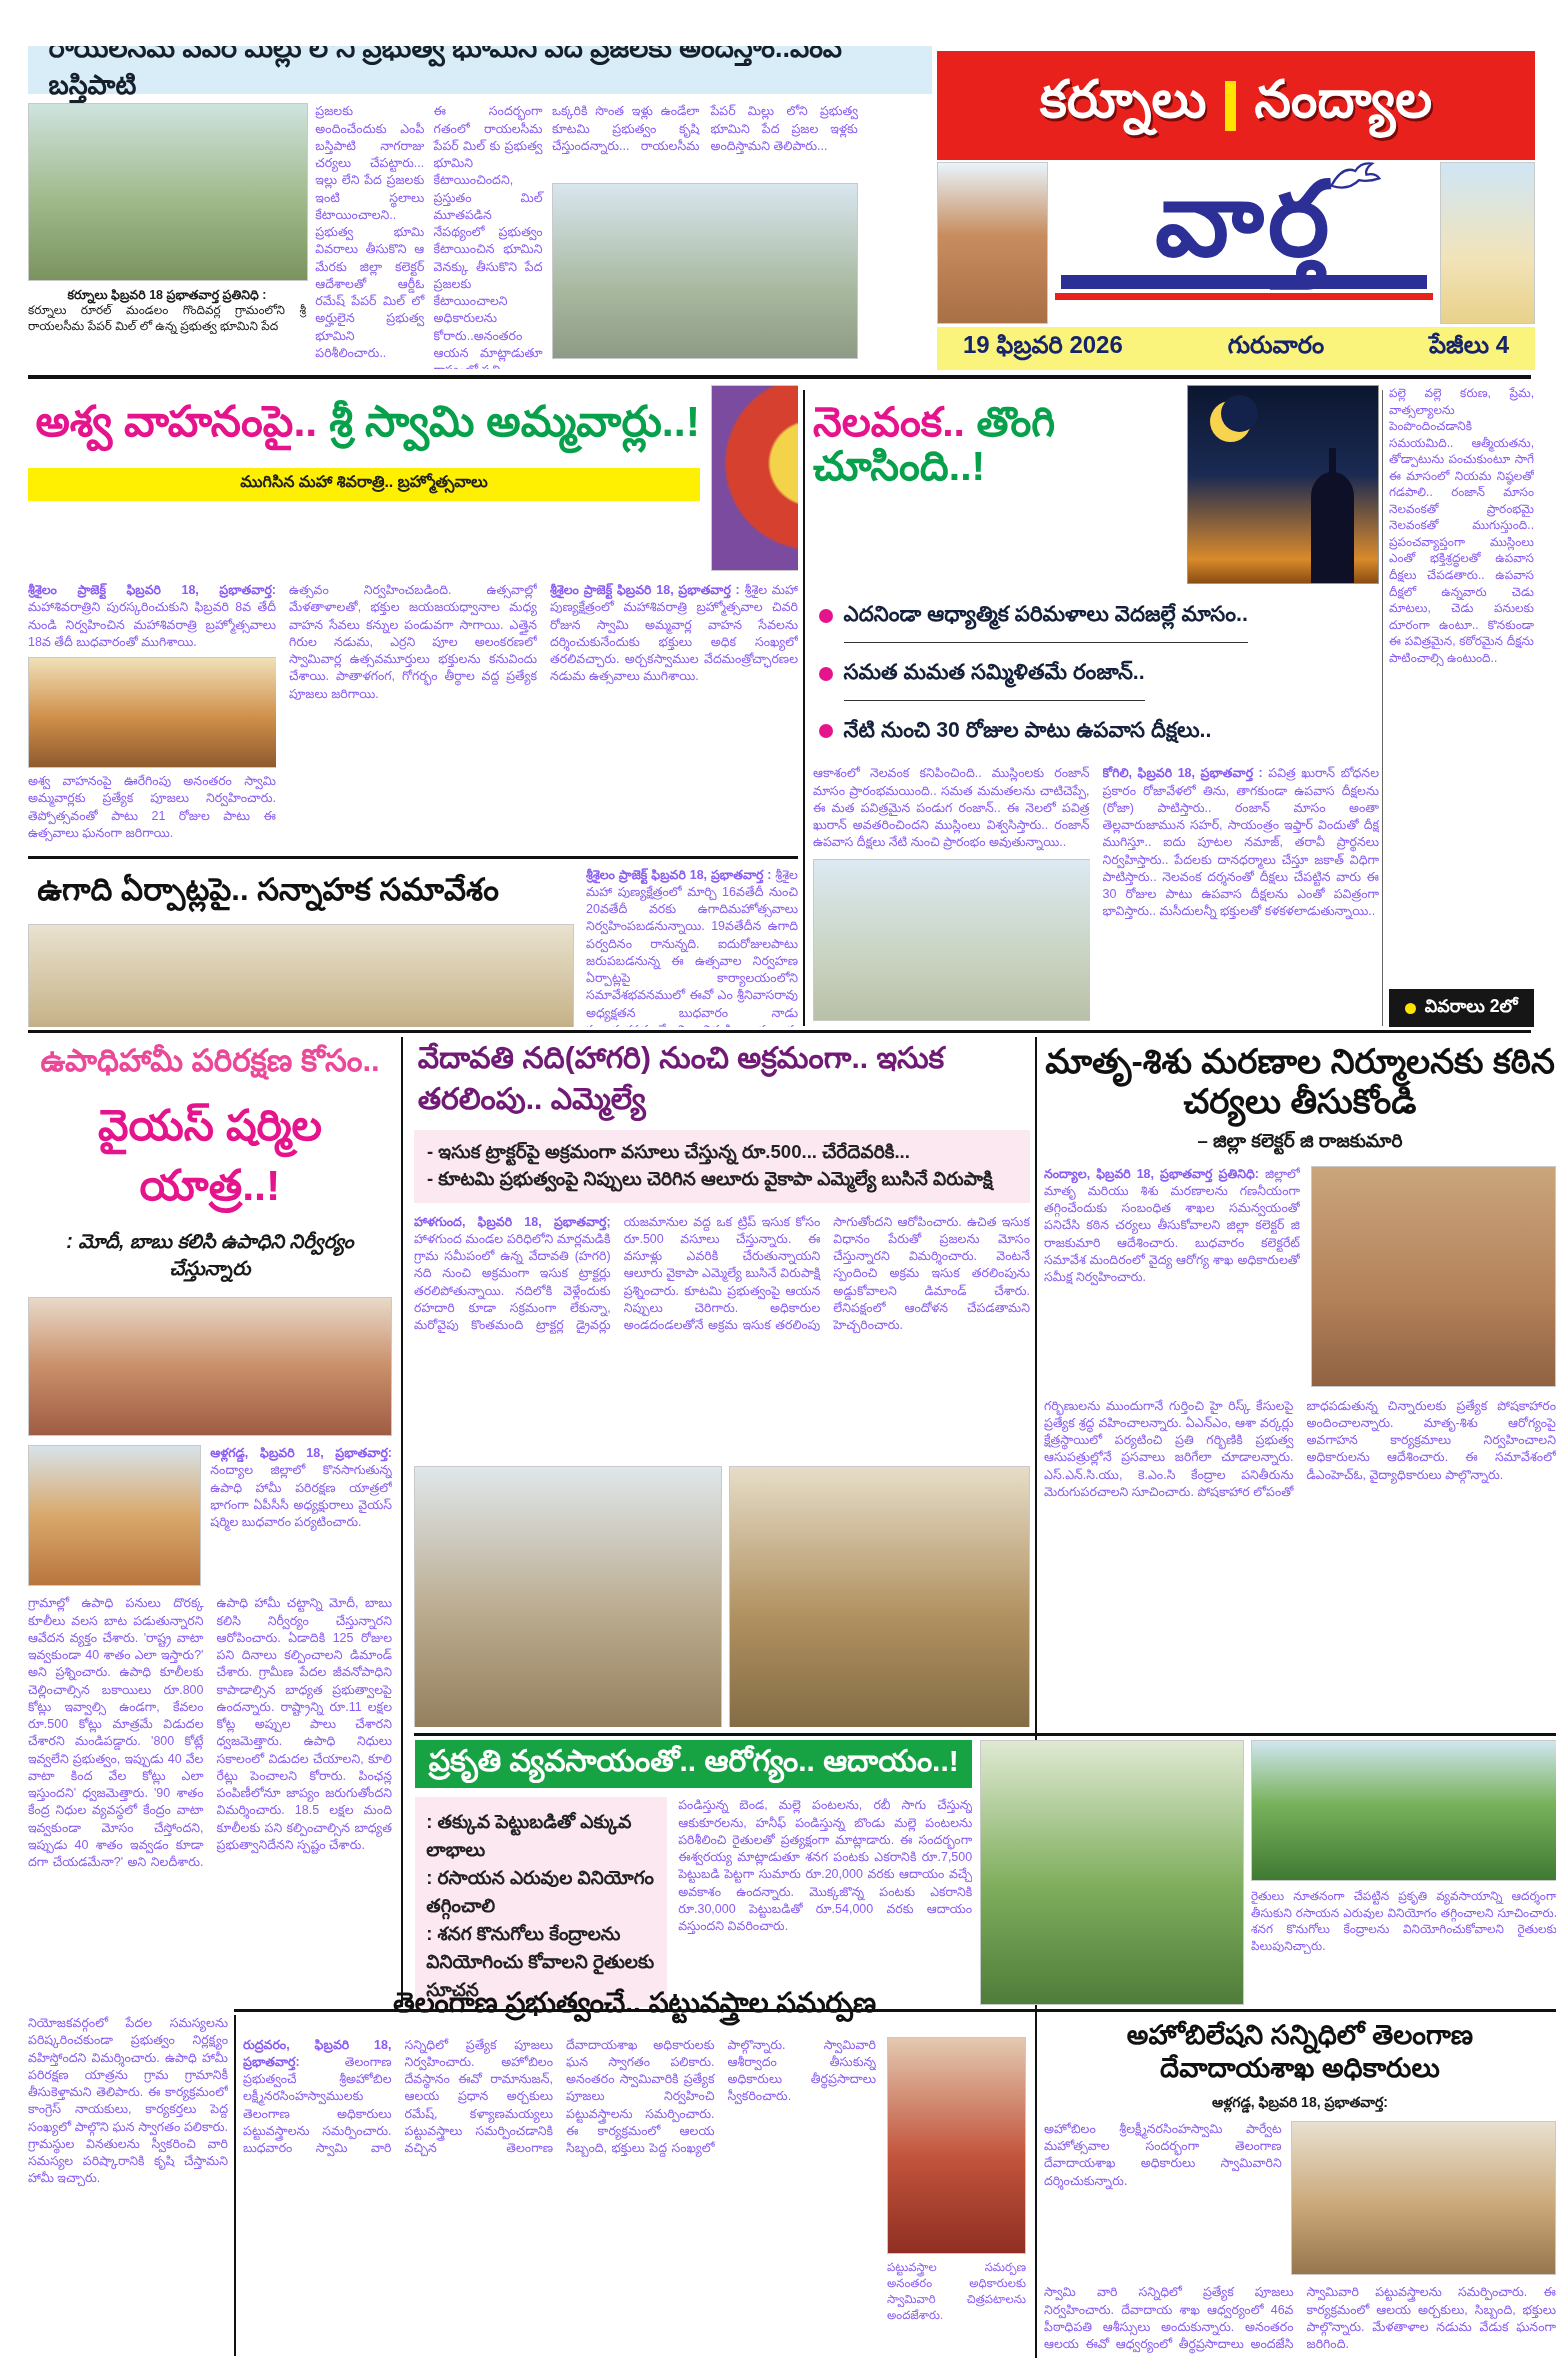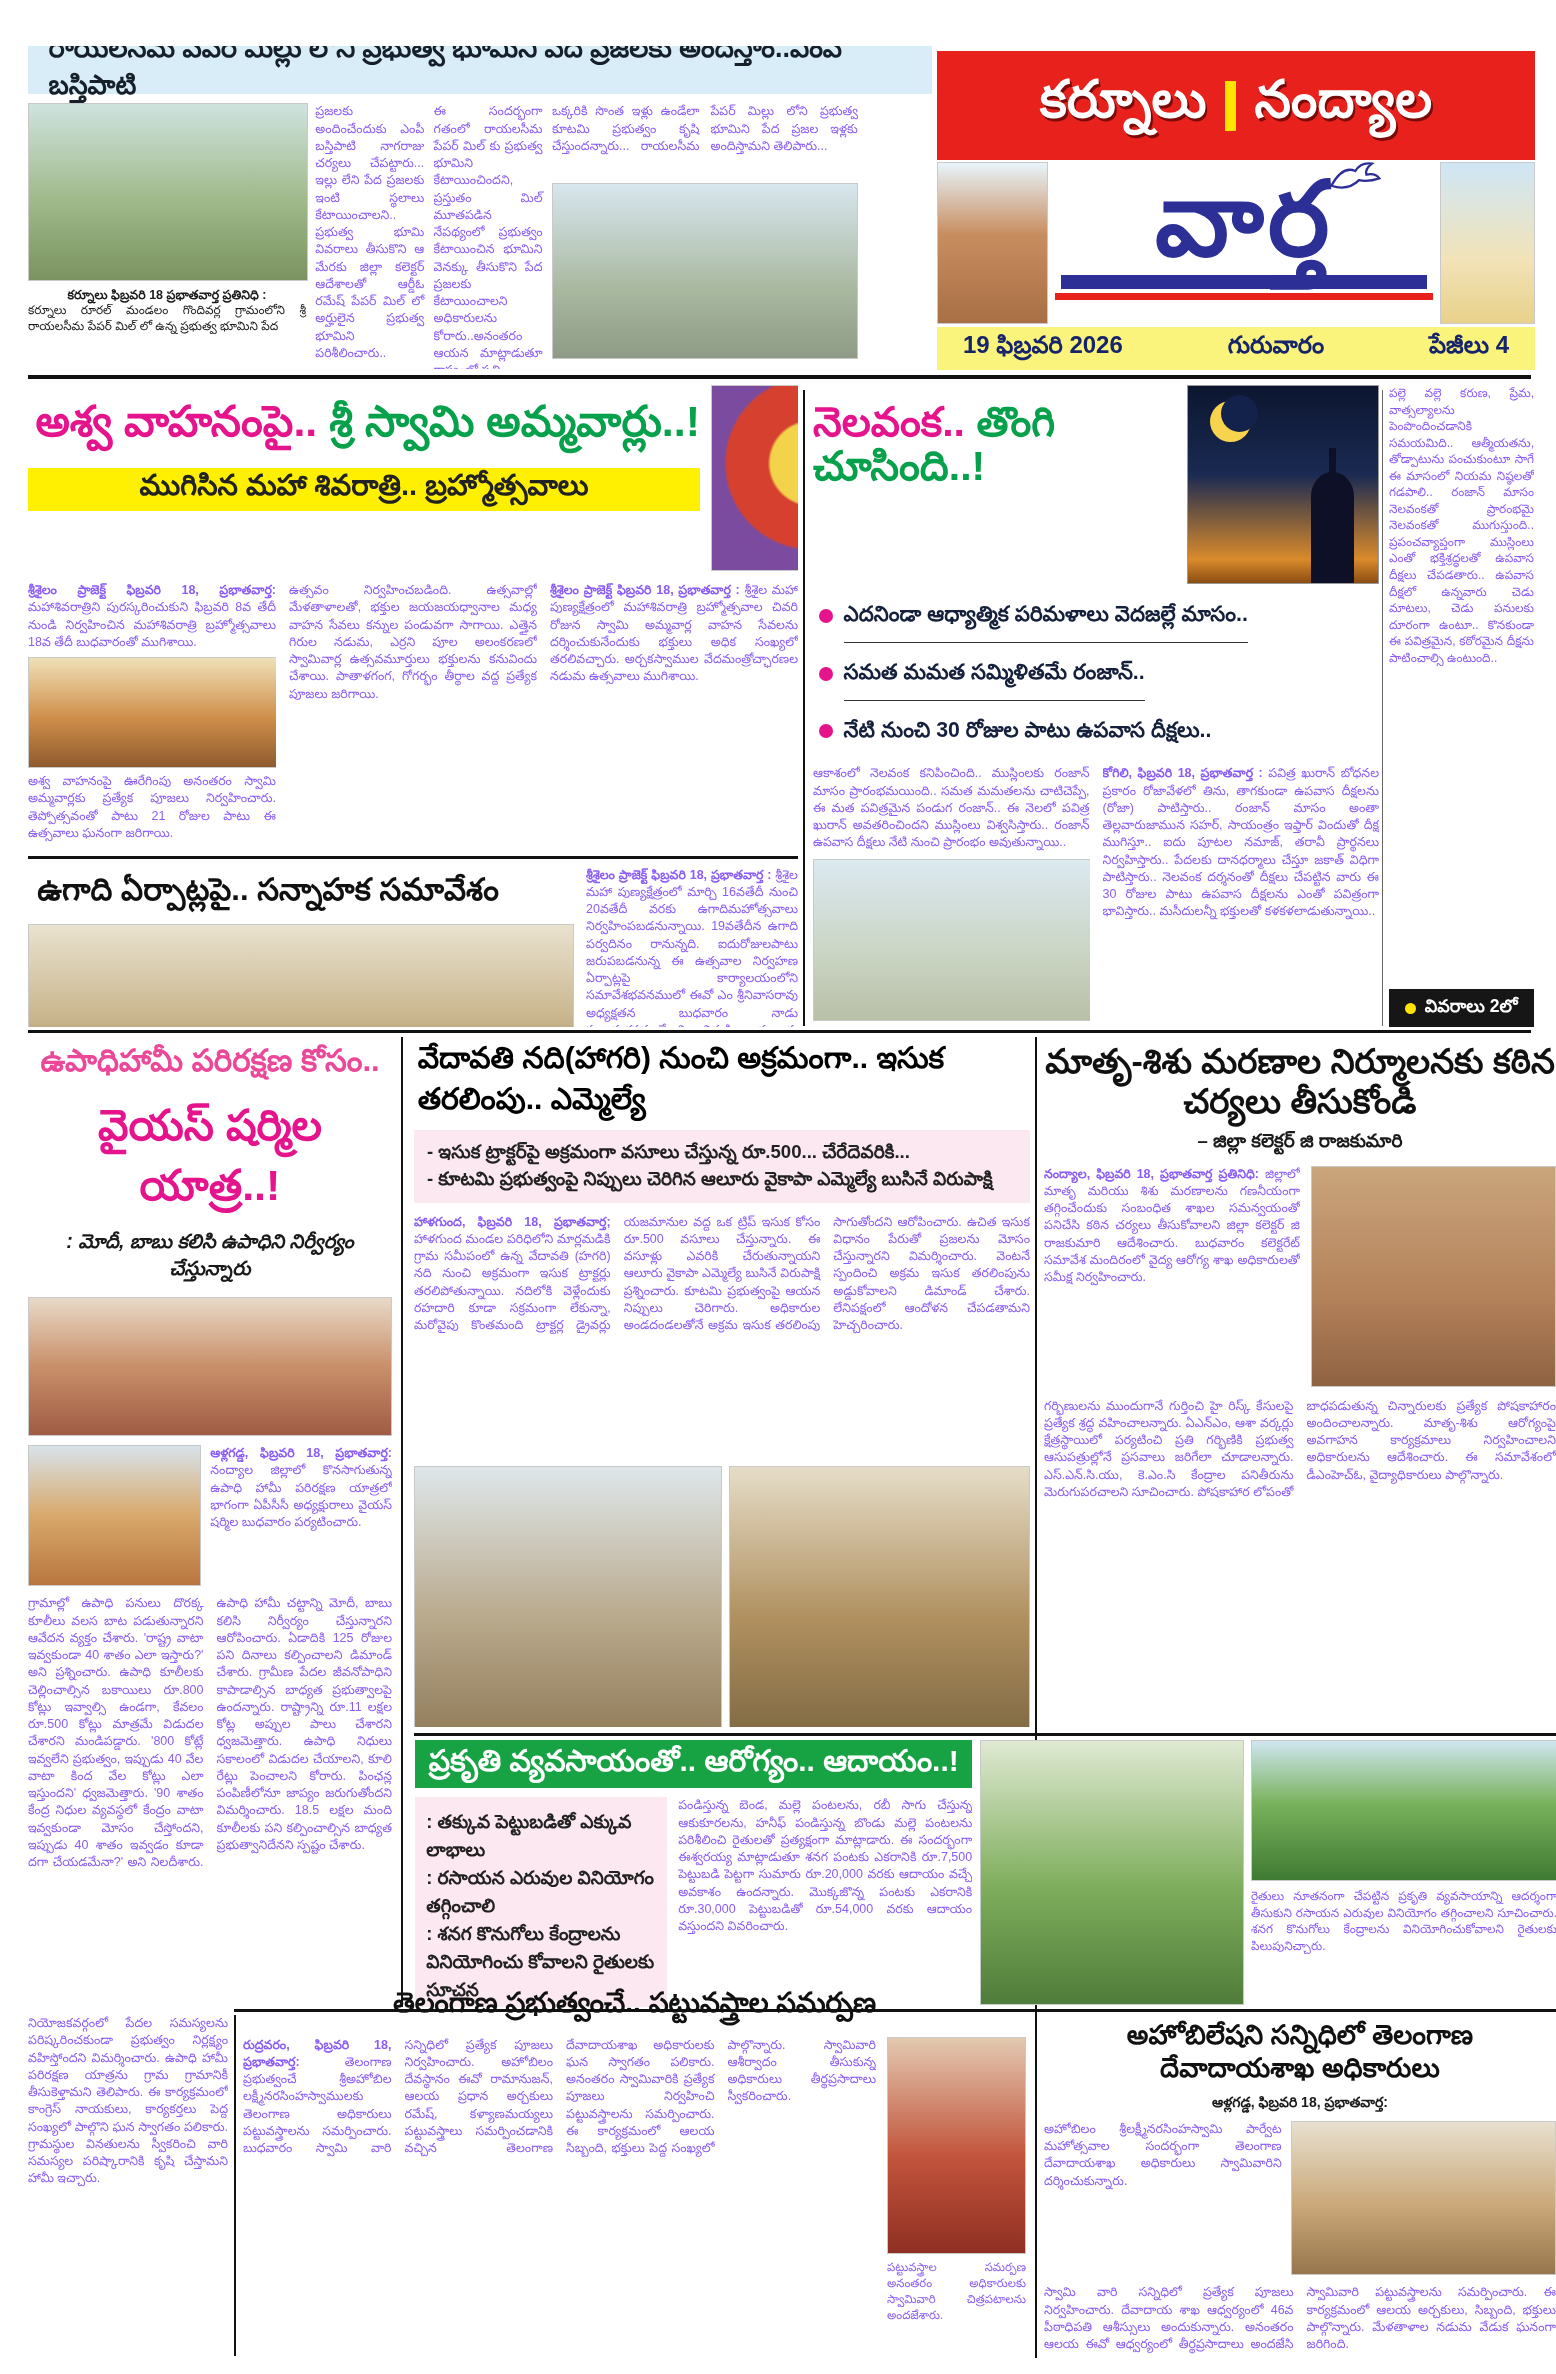--- a/index.html
+++ b/index.html
@@ -42,21 +42,21 @@
   .ul-red{height:7.4px;background:#e8211d;margin:3.7px 1.9px 0 1.9px;}
   .ph-deity2{width:93px;height:160px;background:linear-gradient(180deg,#cfe6f6 0%,#f2e3b8 60%,#e8d18a 100%);}
   .mast-date{background:#faf37c;height:43px;display:flex;align-items:center;justify-content:space-between;
              padding:0 26px;color:#15246b;font-weight:700;font-size:24px;}
 
   
   .s-shiv{left:28px;top:385px;width:770px;height:642px;overflow:hidden;}
   .sh-row1{display:flex;gap:11px;}
   .sh-left{flex:1;}
   .sh-head{font-size:43px;font-weight:800;line-height:1.1;padding:13px 0 9.3px 7.4px;white-space:nowrap;}
-  .sh-kicker{background:#ffef00;color:#222;font-weight:700;font-size:29px;height:43px;margin-top:13px;
+  .sh-kicker{background:#ffef00;color:#222;font-weight:700;font-size:16px;height:33px;margin-top:13px;
              display:flex;align-items:center;justify-content:center;}
   .ph-deity{width:199px;height:184px;flex:none;
             background:radial-gradient(circle at 50% 42%,#f3d34a 0 28%,#d6412f 30% 58%,#7a4b9e 60% 100%);}
   .sh-body{display:flex;gap:13px;margin-top:11px;height:267px;}
   .sh-col{flex:1;overflow:hidden;}
   .ph-proc{width:100%;height:109px;margin:5.6px 0;
            background:linear-gradient(180deg,#f0e0b8 0%,#cf8f4a 55%,#8f5a2e 100%);}
   .inrule{height:2.8px;background:#111;margin:7.4px 0;}
   .ug-row{display:flex;gap:13px;}
   .ug-left{width:545px;flex:none;}
@@ -99,21 +99,21 @@
   .sharm-sub{font-size:19.5px;font-weight:700;text-align:center;margin-bottom:13px;font-style:italic;}
   .ph-sharm1{width:362px;height:137px;background:linear-gradient(180deg,#e8d9c8 0%,#c98f6a 50%,#9f5c44 100%);}
   .sharm-row{display:flex;gap:9.3px;margin-top:9.3px;}
   .ph-sharm2{width:171px;height:139px;flex:none;background:linear-gradient(180deg,#d7e3ea 0%,#d9a86b 50%,#b8763f 100%);}
   .sharm-side{flex:1;overflow:hidden;}
   .sharm-body{margin-top:9.3px;column-count:2;column-gap:13px;height:501px;overflow:hidden;}
   .s-sharmc{left:28px;top:2015px;width:200px;height:341px;overflow:hidden;}
 
   
   .s-sand{left:414px;top:1037px;width:616px;height:690px;overflow:hidden;}
-  .sand-head{font-size:30px;font-weight:800;color:#000000;padding:3.7px 0 7.4px 3.7px;}
+  .sand-head{font-size:30px;font-weight:800;color:#701a75;padding:3.7px 0 7.4px 3.7px;}
   .sand-box{background:#fce8f1;padding:9.3px 13px;font-size:18.6px;font-weight:700;color:#222;line-height:1.45;}
   .sand-body{column-count:3;column-gap:13px;height:243px;margin-top:11px;overflow:hidden;}
   .sand-photos{display:flex;gap:7.4px;margin-top:9.3px;}
   .ph-sand1{width:306px;height:275px;background:linear-gradient(180deg,#dfe7ea 0%,#b9a98c 55%,#8f7a58 100%);}
   .ph-sand2{width:299px;height:275px;background:linear-gradient(180deg,#e6ddc8 0%,#b0905f 55%,#7d6742 100%);}
 
   
   .s-coll{left:1044px;top:1037px;width:512px;height:690px;overflow:hidden;}
   .coll-head{font-size:34px;font-weight:800;text-align:center;color:#111;line-height:1.18;margin-top:3.7px;}
   .coll-sub{font-size:18.6px;font-weight:700;text-align:center;margin:9.3px 0;}

